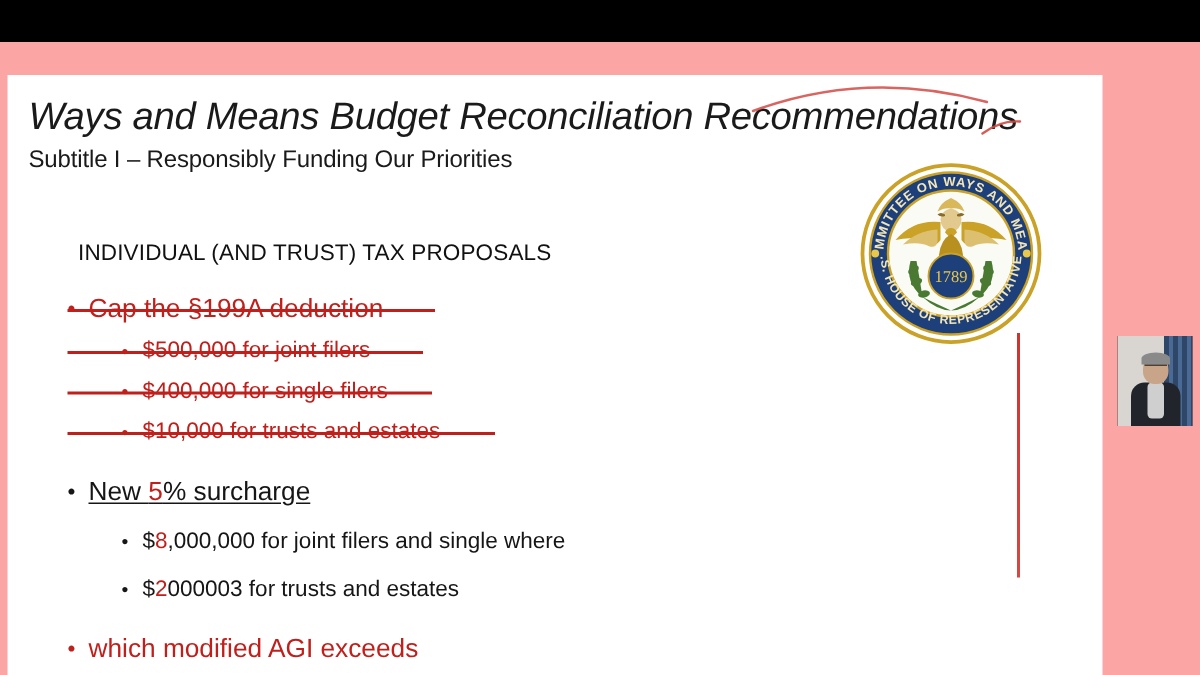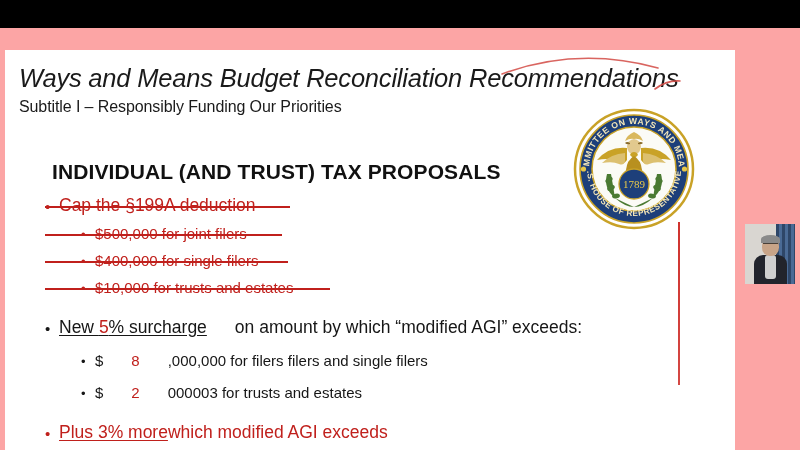--- a/index.html
+++ b/index.html
@@ -53,22 +53,22 @@
     color: #1a1a1a;
     letter-spacing: -0.1px;
     white-space: nowrap;
   }
 
   
   .section-heading {
     position: absolute;
     left: 47px;
     top: 110px;
-    font-size: 21px;
-    font-weight: bold;
+    font-size: 15px;
+    font-weight: normal;
     color: #111111;
     letter-spacing: 0.1px;
     white-space: nowrap;
   }
 
   
   .bullets {
     position: absolute;
     left: 40px;
     top: 143px;
@@ -101,21 +101,21 @@
 
   .b1::before, .b2::before {
     content: "•";
     position: absolute;
     line-height: 1;
   }
   .b1::before { left: 0px;  font-size: 15px; top: 50%; transform: translateY(-50%); }
   .b2::before { left: 36px; font-size: 13px; top: 50%; transform: translateY(-50%); }
 
   .red      { color: #c0201c; }
-  .black    { color: #161616; gap: 28px; }
+  .black    { color: #161616; }
   .red::before   { color: #c0201c; }
   .black::before { color: #161616; }
 
   
   .struck { position: relative; text-align: center; }
   .struck::after {
     content: "";
     position: absolute;
     left: 0;
     top: 52%;
@@ -201,37 +201,35 @@
       <div class="b2 red struck sp-xs" style="--strike:243px;">
         <span>$400,000 for single filers</span>
       </div>
 
       <div class="b2 red struck sp-xs" style="--strike:285px;">
         <span>$10,000 for trusts and estates</span>
       </div>
 
       <div class="b1 black sp">
         <span class="u"><span class="black">New </span><span class="red">5</span><span class="black">% surcharge</span></span>
-          <span> on amount by which “modified AGI” exceeds:</span>
       </div>
 
       <div class="b2 black sp-sm">
         <span>$</span>
           <span class="red">8</span>
-          <span>,000,000 for filers filers and single filers</span>
+          <span>,000,000 for joint filers and single where</span>
       </div>
 
       <div class="b2 black sp-sm">
         <span>$</span>
           <span class="red">2</span>
           <span>000003 for trusts and estates</span>
       </div>
 
       <div class="b1 red sp">
-        <span class="u">Plus 3% more</span>
           <span> which modified AGI exceeds</span>
       </div>
 
       <div class="b2 red sp-sm">
         <span>$25,000,000 for joint filers and single filers</span>
       </div>
 
     </div>
 
     <svg class="annot annot-arc" viewBox="0 0 160 26">

